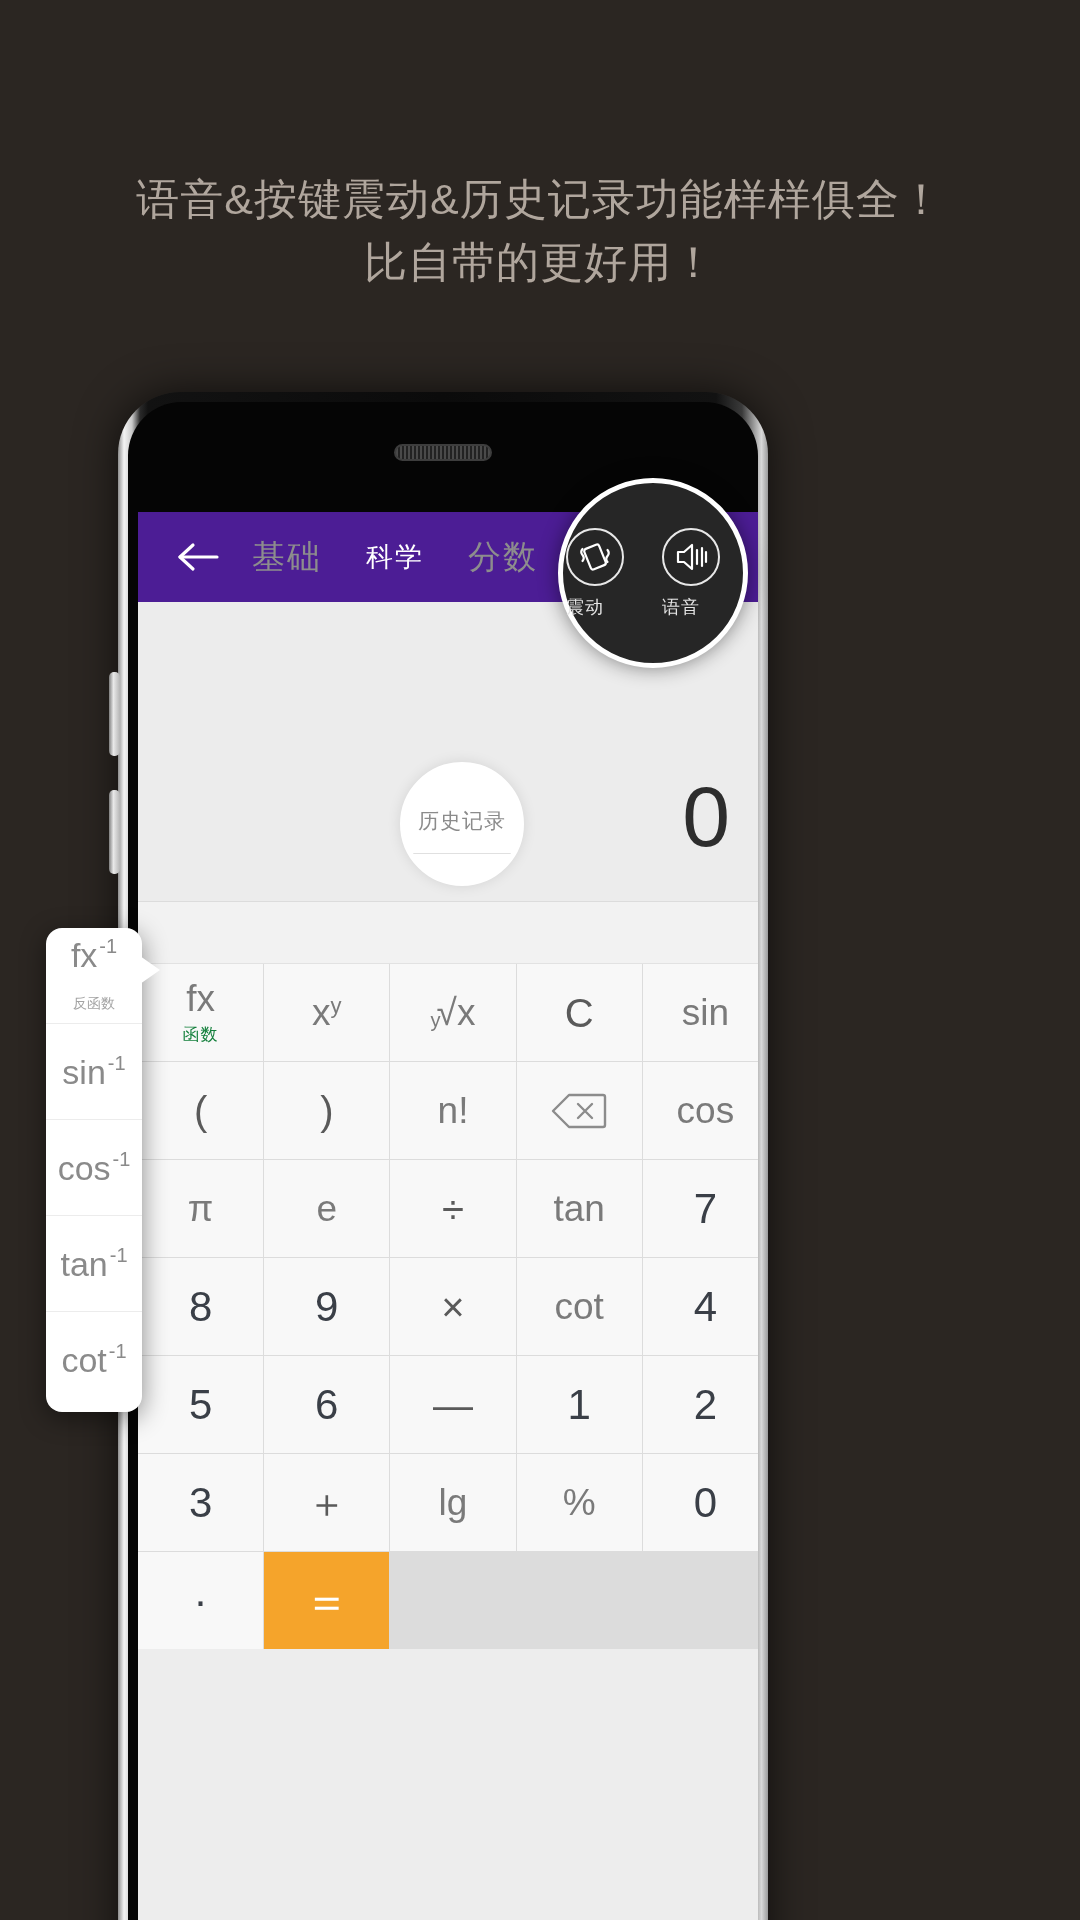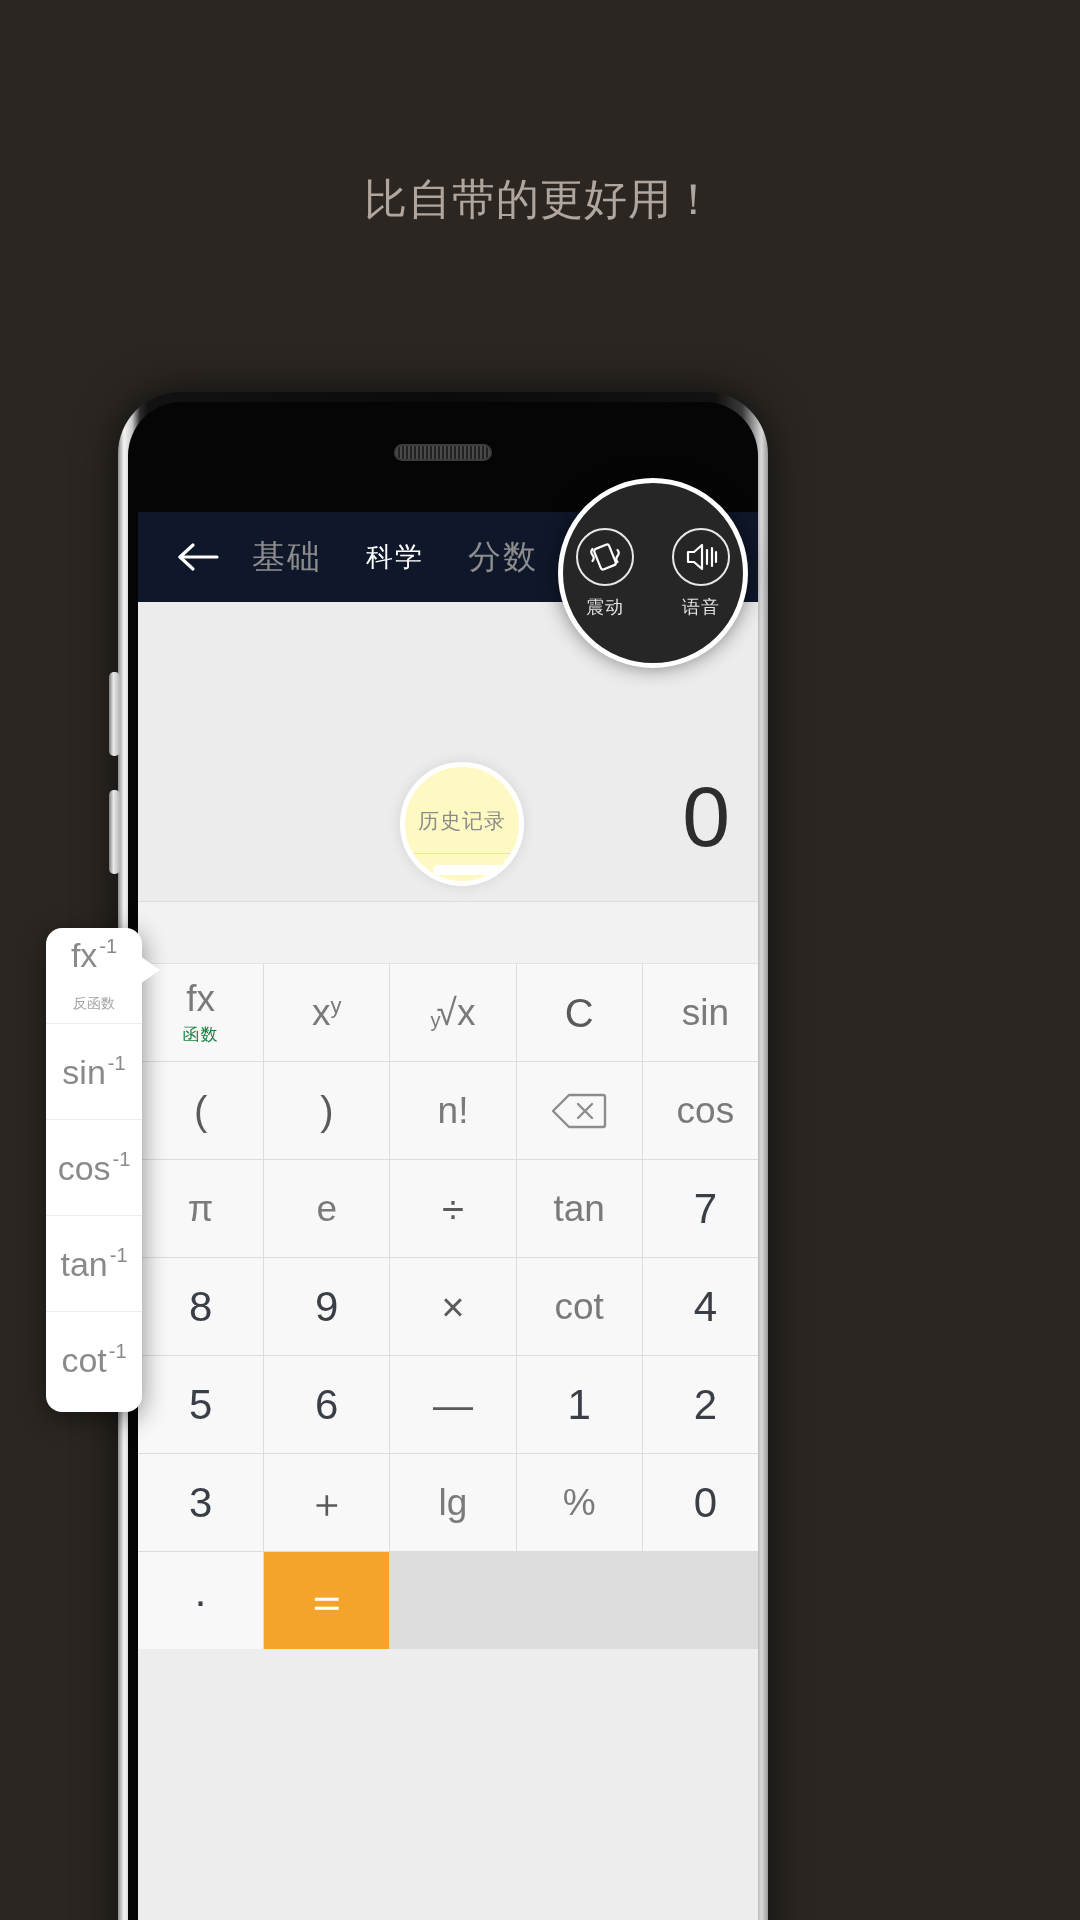--- a/index.html
+++ b/index.html
@@ -50,21 +50,21 @@
   #side-btn-2 { top:790px; height:84px; }
 
   
   #screen {
     position:absolute; left:10px; top:110px; width:630px; height:1490px;
     background:#ededed; overflow:hidden;
   }
 
   
   #navbar {
-    position:relative; height:90px; background:#0f172a;
+    position:relative; height:90px; background:#4c1d95;
     display:flex; align-items:center; padding-left:30px; gap:0;
   }
   #back-arrow {
     width:62px; height:62px; display:flex; align-items:center; justify-content:center;
     color:#fff; font-size:44px; line-height:1; font-weight:300;
   }
   #back-arrow svg { display:block; }
   .nav-tab {
     color:#8d8d8d; font-size:33px; padding:0 22px; letter-spacing:2px;
   }
@@ -116,21 +116,21 @@
   
   .angle-icon { width:56px; height:42px; display:block; }
 
   
   .bsp-icon { width:56px; height:40px; display:block; }
 
   
   #history-circle {
     position:absolute; left:400px; top:762px;
     width:124px; height:124px; border-radius:50%;
-    background:#fef9c3;
+    background:#ffffff;
     border:5px solid #ffffff;
     box-shadow:0 0 14px rgba(0,0,0,.10);
     display:flex; align-items:center; justify-content:center;
     overflow:hidden;
     text-align:center;
   }
   #history-circle .hc-inner{
     position:absolute; inset:0; display:flex; flex-direction:column;
     align-items:center; justify-content:flex-start; padding-top:40px;
   }
@@ -142,21 +142,21 @@
   
   #tool-circle {
     position:absolute; left:558px; top:478px;
     width:190px; height:190px; border-radius:50%;
     background:#262626;
     border:5px solid #ffffff;
     box-shadow:0 0 20px rgba(0,0,0,.45);
     display:flex; align-items:center; justify-content:center; gap:18px;
   }
   .tool-item {
-    display:flex; flex-direction:column; align-items:center; width:78px;
+    display:flex; flex-direction:column; align-items:flex-start; width:78px;
   }
   .tool-ring {
     width:58px; height:58px; border-radius:50%;
     border:2px solid #e8e8e8;
     display:flex; align-items:center; justify-content:center;
   }
   .tool-label { color:#e4e4e4; font-size:18px; margin-top:9px; letter-spacing:1px;}
 
   
   #inv-popup {
@@ -182,20 +182,21 @@
     width:0; height:0;
     border-top:14px solid transparent;
     border-bottom:14px solid transparent;
     border-left:20px solid #ffffff;
   }
 </style>
 </head>
 <body>
 
 <div id="promo">
+  <span class="line">语音&amp;按键震动&amp;历史记录功能样样俱全！</span>
   <span class="line">比自带的更好用！</span>
 </div>
 
 <div id="phone">
   <div id="phone-inner">
     <div id="earpiece"></div>
 
     <div id="screen">
 
       <div id="navbar">

